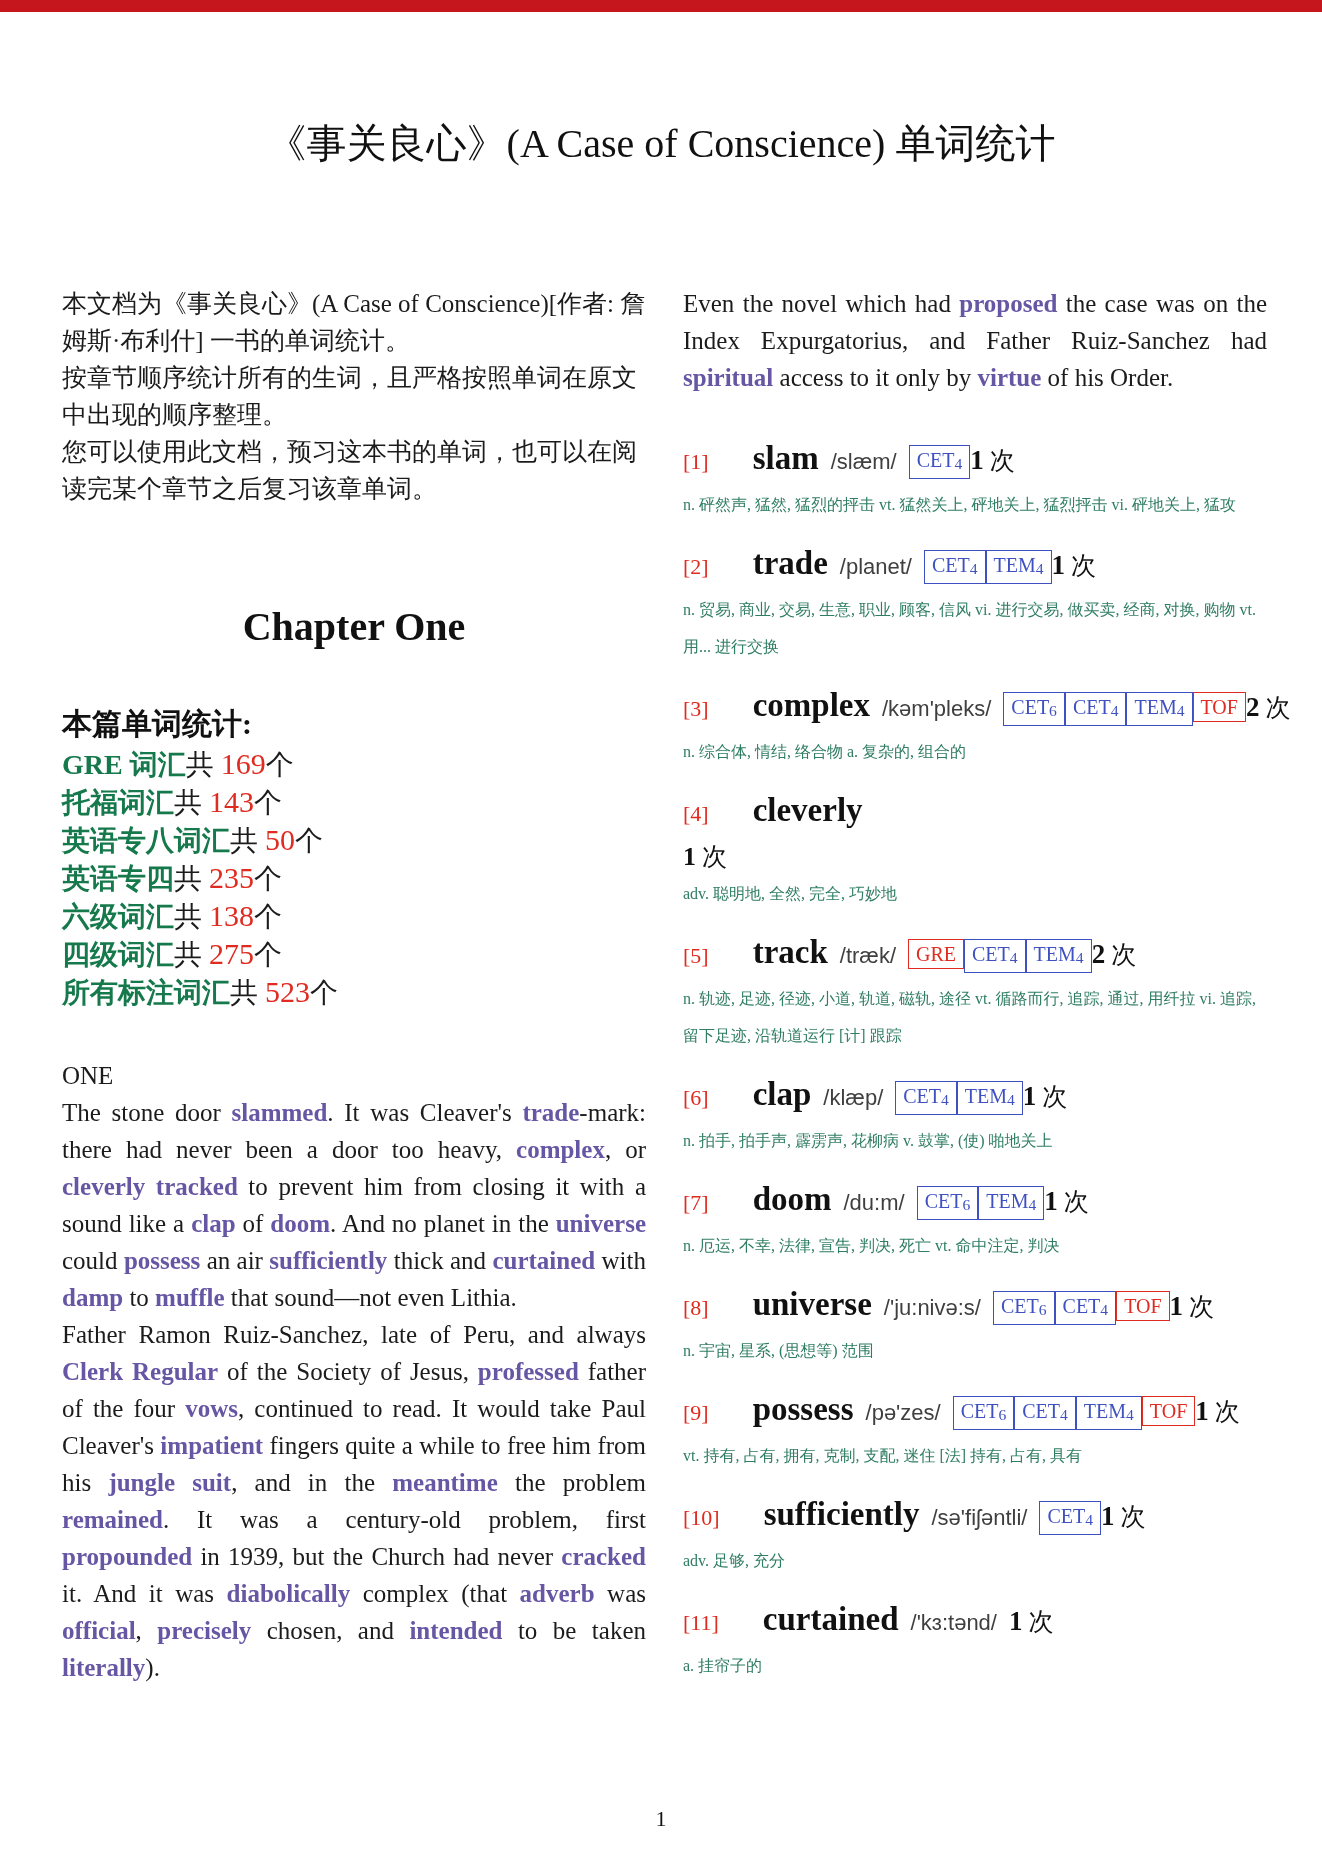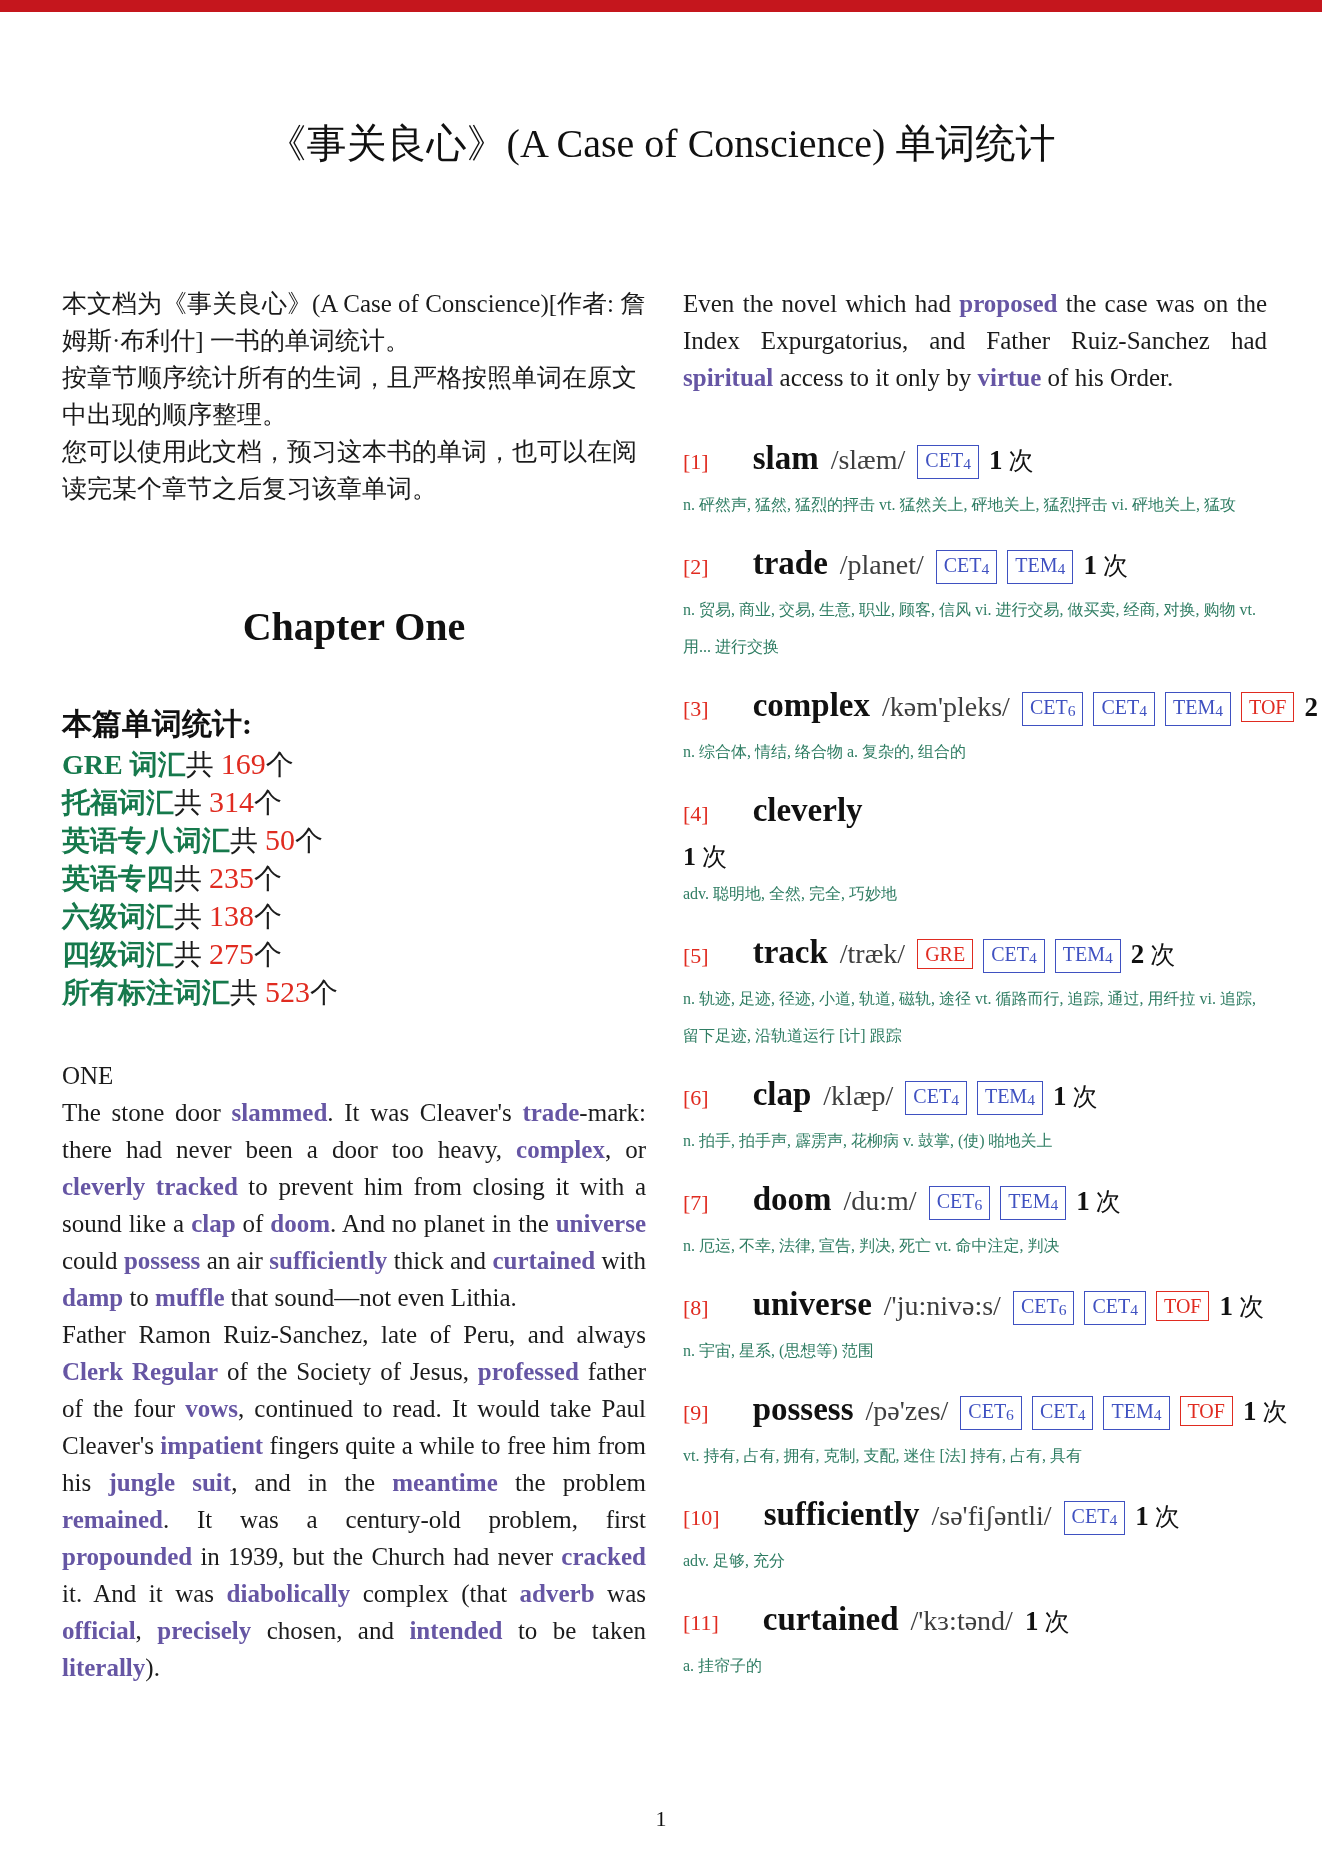--- a/index.html
+++ b/index.html
@@ -19,22 +19,22 @@
   .stat-conj,.stat-unit{color:#1b1b1b;}
   .stat-count{color:var(--c-red,#e02b20);font-size:30px;}
   .body-block{margin-top:46px;}
   .body-p{font-size:25px;line-height:37px;margin:0;text-align:justify;}
   .hl{font-weight:700;color:var(--c-hl,#6656a4);}
   .entries{margin-top:40px;}
   .entry{margin-bottom:18px;}
   .entry-head{line-height:44px;white-space:nowrap;}
   .idx{color:var(--c-red,#e02b20);font-size:22px;margin-right:8px;}
   .word{font-weight:700;font-size:33px;margin-right:12px;color:#111;margin-left:36px;}
-  .pron{font-family:Liberation Serif, serif;font-size:28px;color:#3f3f3f;margin-right:12px;}
-  .tag{display:inline-block;font-size:20px;line-height:24px;padding:2px 7px;margin-right:10px;
+  .pron{font-family:Liberation Sans, sans-serif;font-size:22px;color:#3f3f3f;margin-right:12px;}
+  .tag{display:inline-block;font-size:20px;line-height:24px;padding:2px 7px;
        border:1px solid;vertical-align:2px;}
   .tag .dig{font-size:0.78em;vertical-align:-0.12em;}
   .tag-blue{color:var(--c-tagblue,#3f51c1);border-color:var(--c-tagblue,#3f51c1);}
   .tag-red{color:var(--c-tagred,#e02b20);border-color:var(--c-tagred,#e02b20);}
   .count{font-weight:700;font-size:27px;color:#111;margin-right:6px;}
   .count-suffix{font-size:25px;color:#111;}
   .count-line{font-size:25px;line-height:37px;}
   .count-line .count{font-size:26px;}
   .entry-def{font-size:16px;line-height:37px;color:var(--c-defgreen,#2f7d63);}
   .footer{position:absolute;bottom:38px;left:0;right:0;text-align:center;font-size:22px;color:#111;}
@@ -49,21 +49,21 @@
   <div class="col col-left">
     <div id="intro">
         <p class="intro-p">本文档为《事关良心》(A Case of Conscience)[作者: 詹姆斯·布利什] 一书的单词统计。</p>
         <p class="intro-p">按章节顺序统计所有的生词，且严格按照单词在原文中出现的顺序整理。</p>
         <p class="intro-p">您可以使用此文档，预习这本书的单词，也可以在阅读完某个章节之后复习该章单词。</p>
       </div>
     <h2 class="chapter-heading">Chapter One</h2>
     <div class="stats-heading">本篇单词统计:</div>
     <div id="stats">
         <div class="stat-line"><span class="stat-label">GRE 词汇</span><span class="stat-conj">共 </span><span class="stat-count">169</span><span class="stat-unit">个</span></div>
-        <div class="stat-line"><span class="stat-label">托福词汇</span><span class="stat-conj">共 </span><span class="stat-count">314</span><span class="stat-unit">个</span></div>
+        <div class="stat-line"><span class="stat-label">托福词汇</span><span class="stat-conj">共 </span><span class="stat-count">143</span><span class="stat-unit">个</span></div>
         <div class="stat-line"><span class="stat-label">英语专八词汇</span><span class="stat-conj">共 </span><span class="stat-count">50</span><span class="stat-unit">个</span></div>
         <div class="stat-line"><span class="stat-label">英语专四</span><span class="stat-conj">共 </span><span class="stat-count">235</span><span class="stat-unit">个</span></div>
         <div class="stat-line"><span class="stat-label">六级词汇</span><span class="stat-conj">共 </span><span class="stat-count">138</span><span class="stat-unit">个</span></div>
         <div class="stat-line"><span class="stat-label">四级词汇</span><span class="stat-conj">共 </span><span class="stat-count">275</span><span class="stat-unit">个</span></div>
         <div class="stat-line"><span class="stat-label">所有标注词汇</span><span class="stat-conj">共 </span><span class="stat-count">523</span><span class="stat-unit">个</span></div>
       </div>
     <div id="left-body" class="body-block">
         <p class="body-p"><span>ONE</span></p>
         <p class="body-p"><span>The stone door </span><span class="hl">slammed</span><span>. It was Cleaver's </span><span class="hl">trade</span><span>-mark: there had never been a door too heavy, </span><span class="hl">complex</span><span>, or </span><span class="hl">cleverly tracked</span><span> to prevent him from closing it with a sound like a </span><span class="hl">clap</span><span> of </span><span class="hl">doom</span><span>. And no planet in the </span><span class="hl">universe</span><span> could </span><span class="hl">possess</span><span> an air </span><span class="hl">sufficiently</span><span> thick and </span><span class="hl">curtained</span><span> with </span><span class="hl">damp</span><span> to </span><span class="hl">muffle</span><span> that sound—not even Lithia.</span></p>
         <p class="body-p"><span>Father Ramon Ruiz-Sanchez, late of Peru, and always </span><span class="hl">Clerk Regular</span><span> of the Society of Jesus, </span><span class="hl">professed</span><span> father of the four </span><span class="hl">vows</span><span>, continued to read. It would take Paul Cleaver's </span><span class="hl">impatient</span><span> fingers quite a while to free him from his </span><span class="hl">jungle suit</span><span>, and in the </span><span class="hl">meantime</span><span> the problem </span><span class="hl">remained</span><span>. It was a century-old problem, first </span><span class="hl">propounded</span><span> in 1939, but the Church had never </span><span class="hl">cracked</span><span> it. And it was </span><span class="hl">diabolically</span><span> complex (that </span><span class="hl">adverb</span><span> was </span><span class="hl">official</span><span>, </span><span class="hl">precisely</span><span> chosen, and </span><span class="hl">intended</span><span> to be taken </span><span class="hl">literally</span><span>).</span></p>

